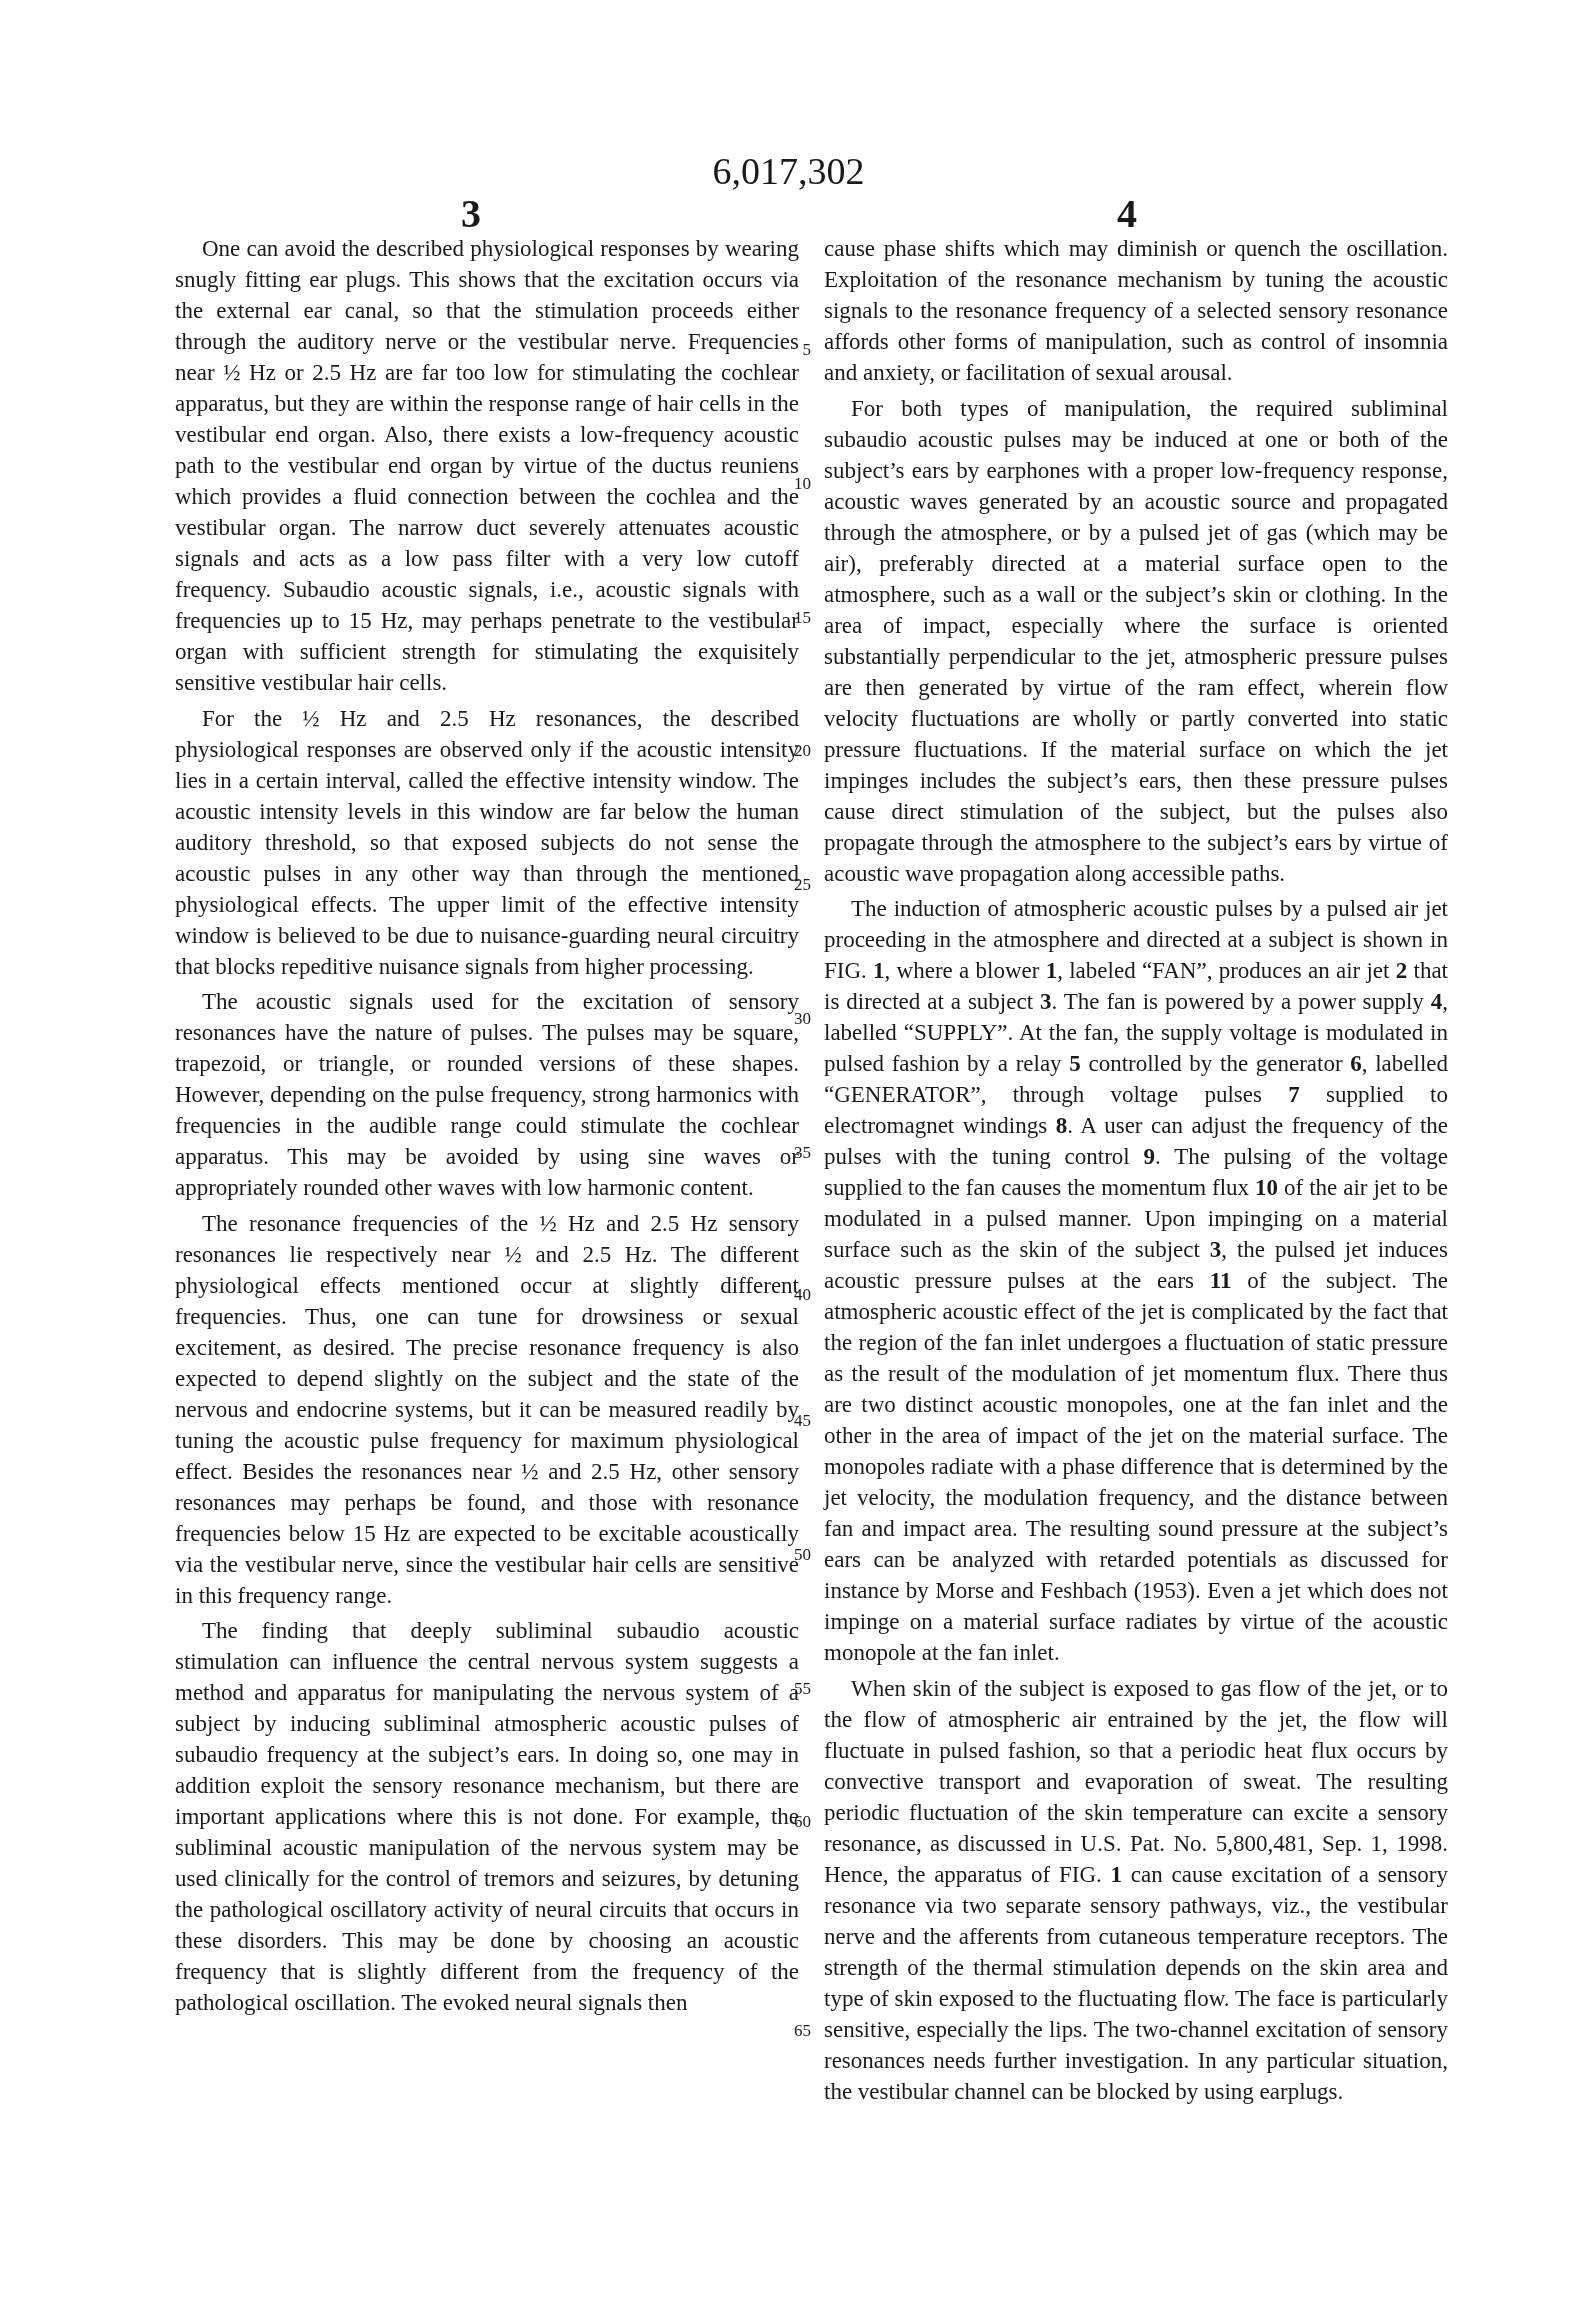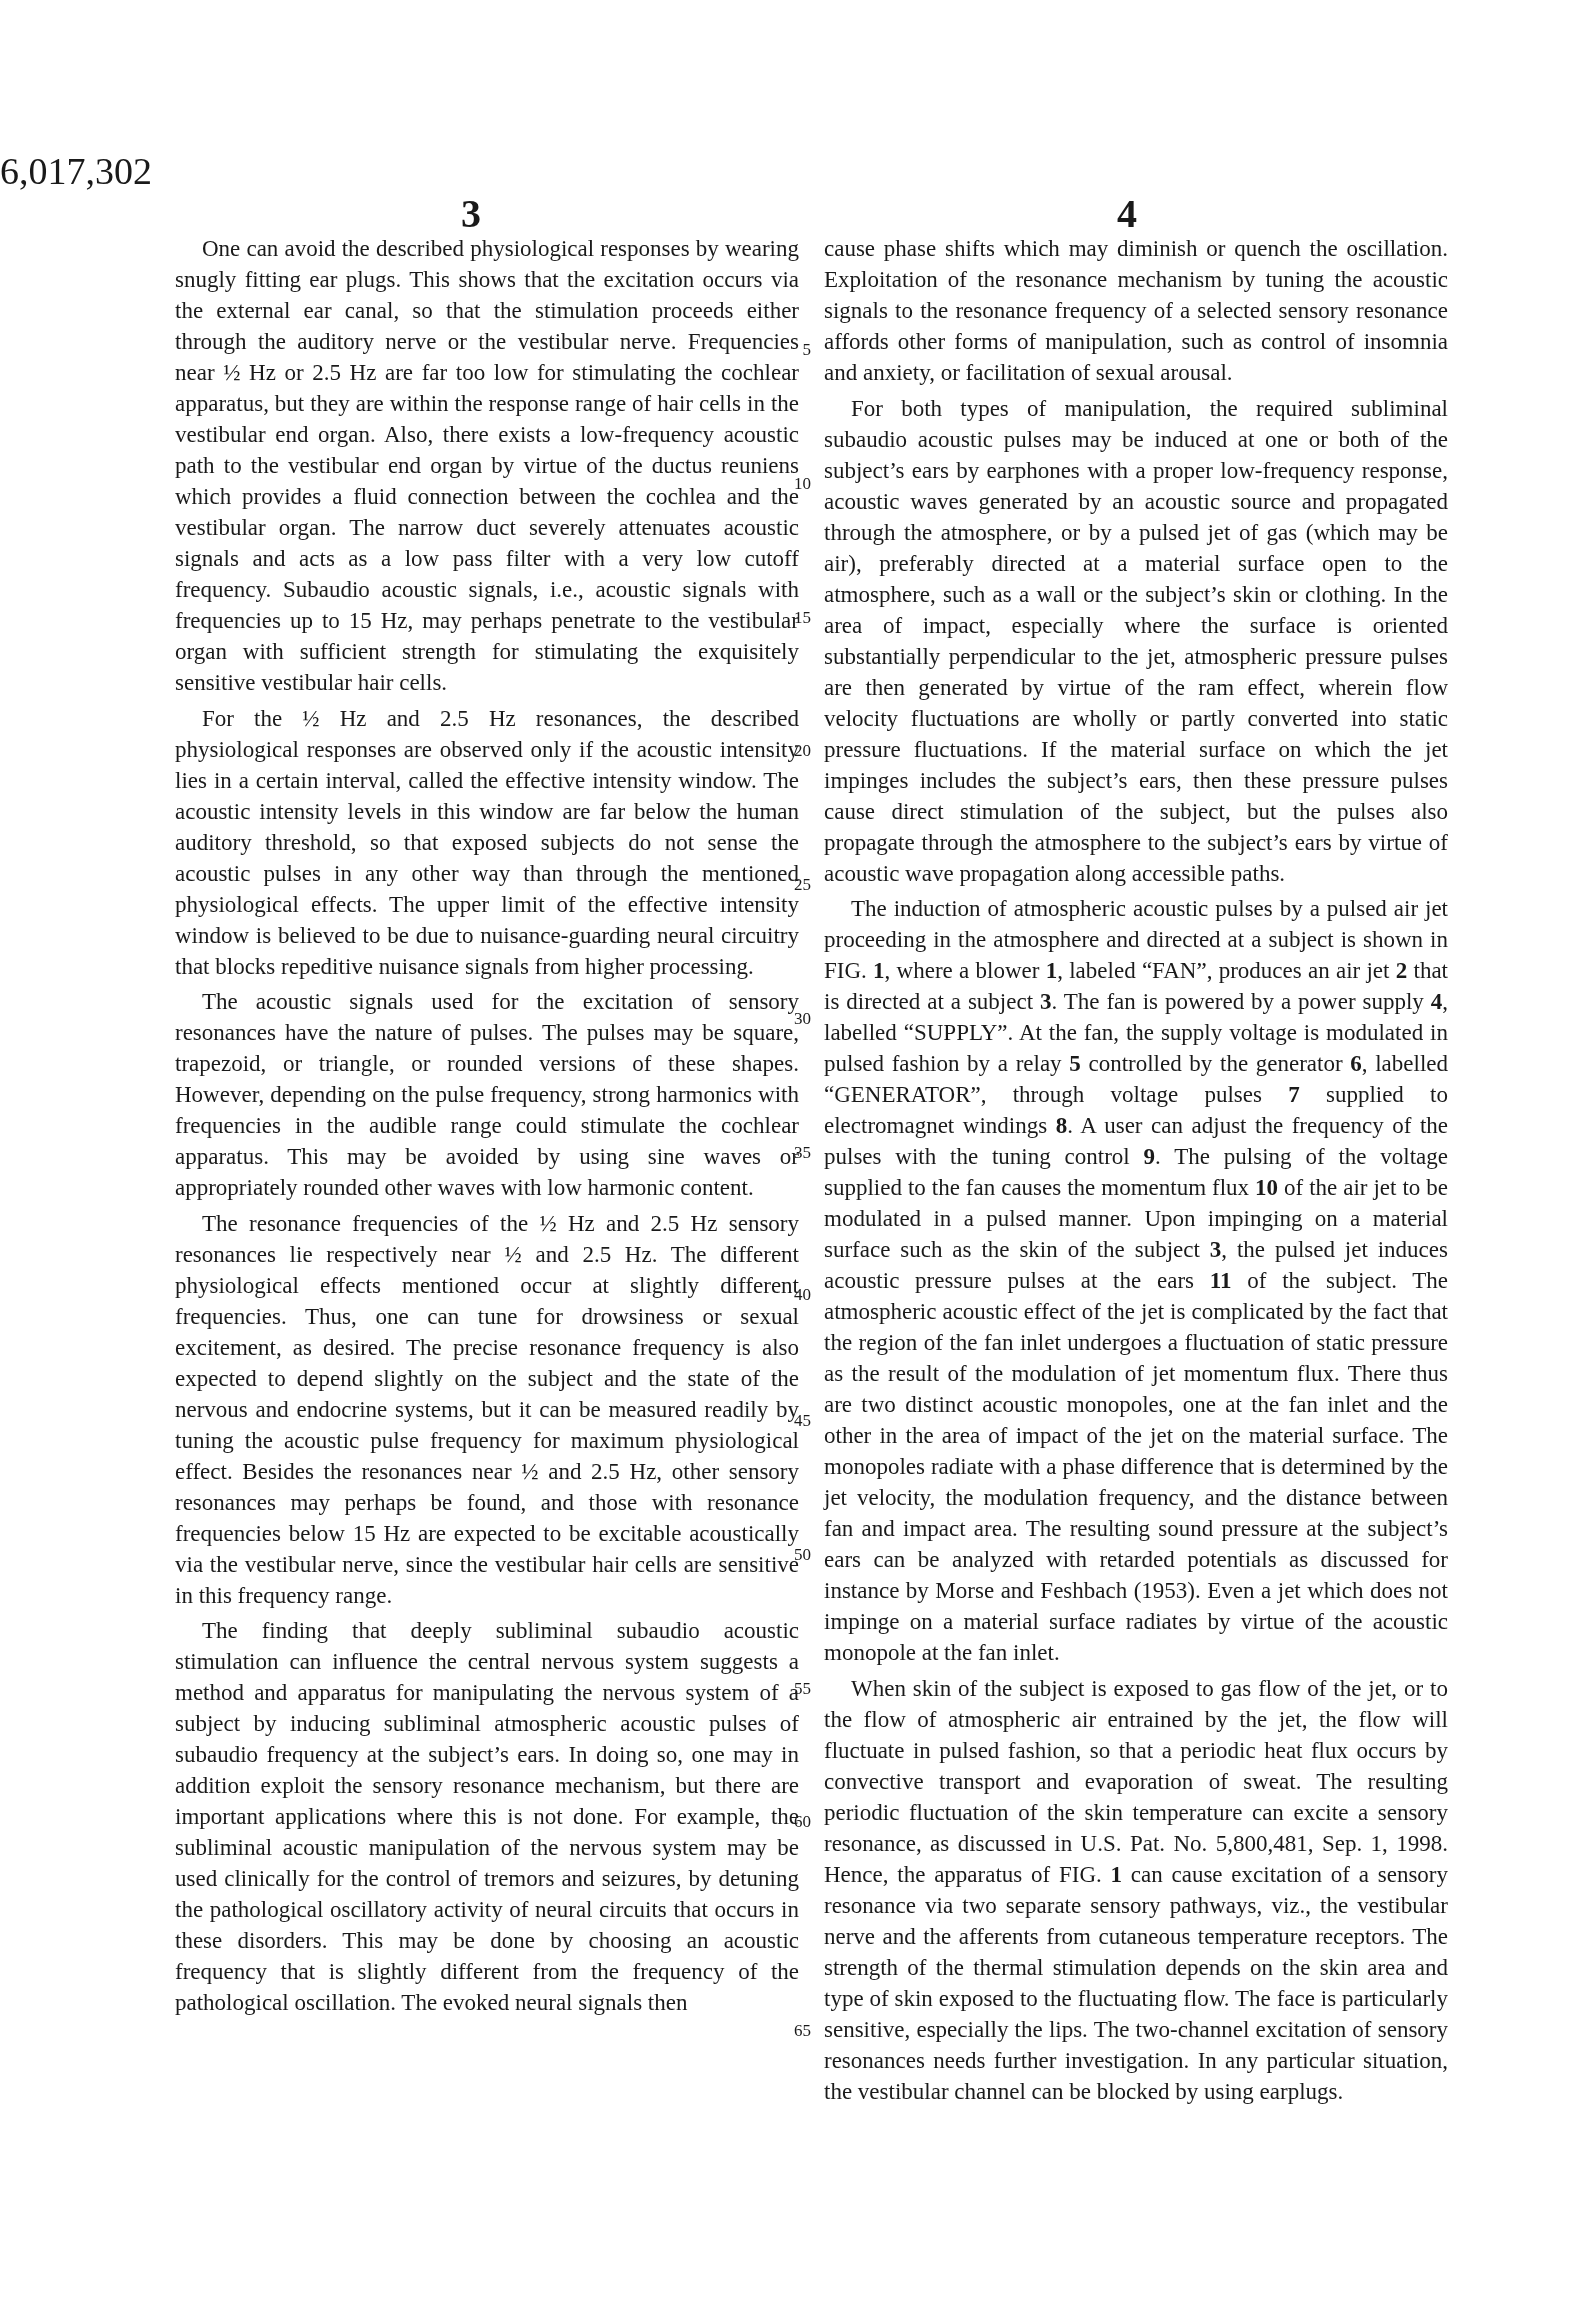--- a/index.html
+++ b/index.html
@@ -1,18 +1,18 @@
 <!DOCTYPE html>
 <html style="font-size:14.5px"><head>
 <meta charset="utf-8">
 <style>
   html, body { margin:0; padding:0; background:#ffffff; }
   body { width:1577px; height:2316px; position:relative; overflow:hidden;
          font-family:"Liberation Serif","DejaVu Serif",serif; color:#1a1a1a; }
-  .patno { position:absolute; top:149px; left:0; width:1577px; 
+  .patno { position:absolute; top:149px; left:0; width:1577px; text-align:center;
            font-size:38px; letter-spacing:0; }
   .colno { position:absolute; top:190px; font-size:40px; font-weight:bold; }
   .colno.left { left:461px; }
   .colno.right { left:1117px; }
   .column { position:absolute; top:233px; width:624px; font-size:23px;
             line-height:31px; text-align:justify; hyphens:manual; }
   .column.left { left:175px; }
   .column.right { left:824px; }
   .column p { margin:0 0 4.5px 0; text-indent:27px; }
   .column p.cont { text-indent:0; }

